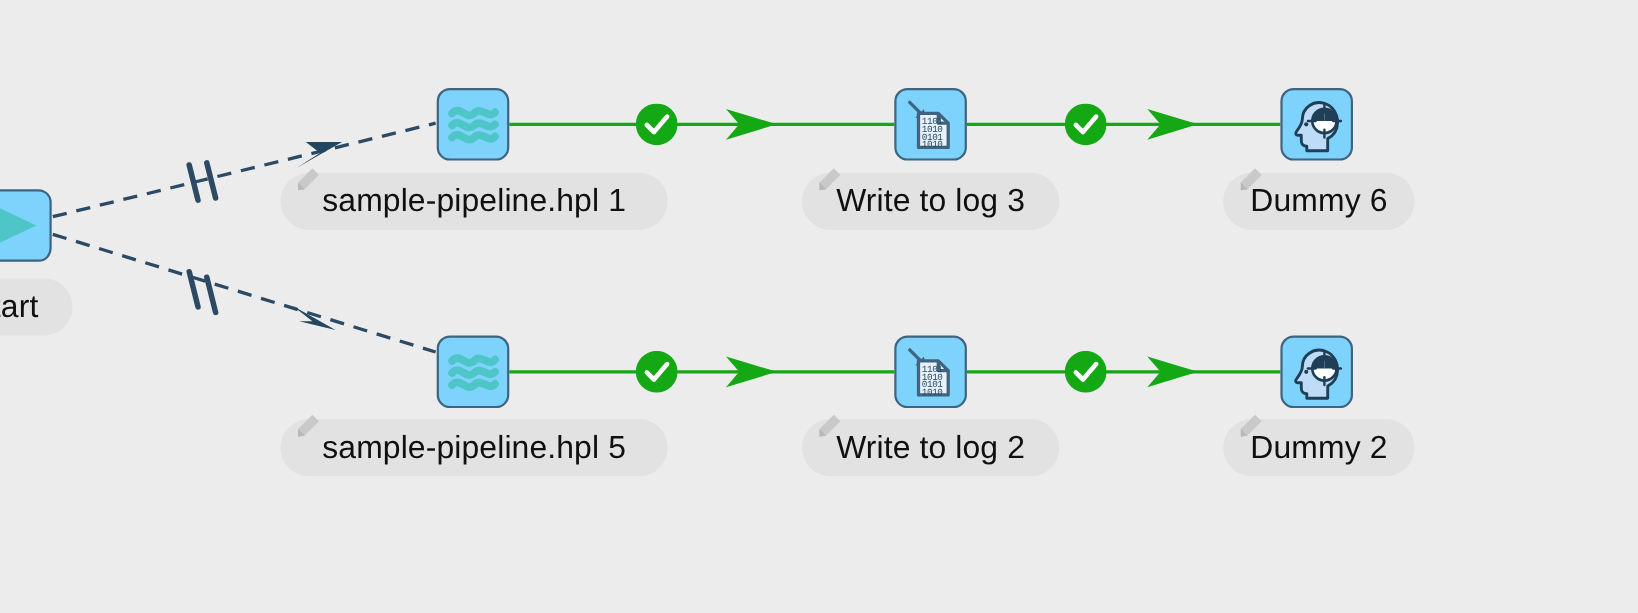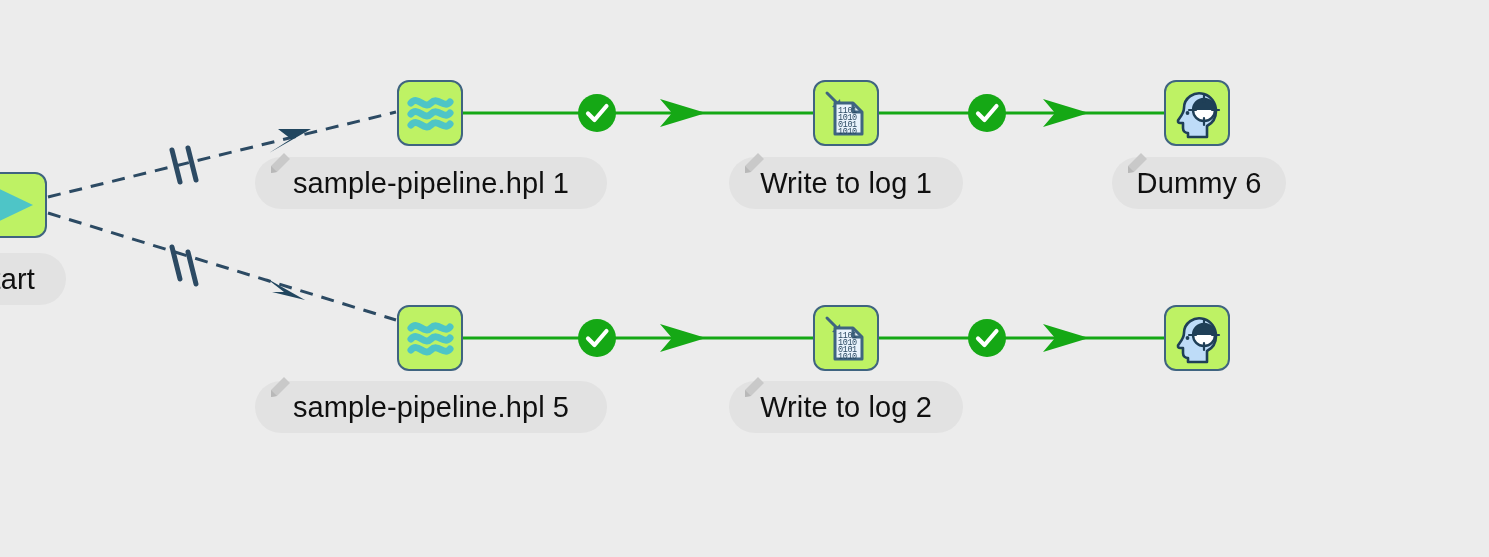--- a/index.html
+++ b/index.html
@@ -28,21 +28,21 @@
     pointer-events: none;
   }
 
   
   .node {
     position: absolute;
     width: 66px;
     height: 66px;
     border: 2px solid #3f6480;
     border-radius: 12px;
-    background: #bef264;
+    background: #7dd3fc;
     box-sizing: border-box;
   }
   .node svg { display: block; }
 
   
   .label-pill {
     position: absolute;
     height: 52px;
     border-radius: 26px;
     background: #e2e2e2;
@@ -160,21 +160,21 @@
         <text x="23" y="45">0101</text>
         <text x="23" y="52">1010</text>
       </g>
     </svg>
   </div>
   <div class="label-pill" style="left:729px; top:157px; width:234px;">
     <svg class="edit-badge" viewBox="0 0 26 26">
       <polygon points="4,22 4,15 17,2 23,8 10,21" fill="#c9c9c9"></polygon>
       <polygon points="4,22 10,21 4,15" fill="#b8b8b8"></polygon>
     </svg>
-    <span class="ltext">Write to log 1</span>
+    <span class="ltext">Write to log 3</span>
   </div>
 
   <div class="hop-check" style="left:968px; top:94px;">
     <svg width="38" height="38" viewBox="0 0 38 38">
       <circle cx="19" cy="19" r="19" fill="#15a815"></circle>
       <path d="M10,19.5 L16.5,26 L28.5,12" fill="none" stroke="#ffffff" stroke-width="4.2" stroke-linecap="round" stroke-linejoin="round"></path>
     </svg>
   </div>
 
   <div class="node" style="left:1164px; top:80px;">
@@ -264,14 +264,21 @@
       <path d="M38,17 A11,11 0 0,1 49,28 L38,28 Z" fill="#1f3f57"></path>
       <path d="M27,28 A11,11 0 0,1 38,17 L38,28 Z" fill="#1f3f57"></path>
       <g stroke="#1f3f57" stroke-width="2.2" stroke-linecap="round">
         <line x1="38" y1="13" x2="38" y2="20"></line>
         <line x1="38" y1="36" x2="38" y2="43"></line>
         <line x1="23" y1="28" x2="30" y2="28"></line>
         <line x1="46" y1="28" x2="53" y2="28"></line>
       </g>
     </svg>
   </div>
+  <div class="label-pill" style="left:1112px; top:381px; width:174px;">
+    <svg class="edit-badge" viewBox="0 0 26 26">
+      <polygon points="4,22 4,15 17,2 23,8 10,21" fill="#c9c9c9"></polygon>
+      <polygon points="4,22 10,21 4,15" fill="#b8b8b8"></polygon>
+    </svg>
+    <span class="ltext">Dummy 2</span>
+  </div>
 
 </div>
 
 </body></html>

